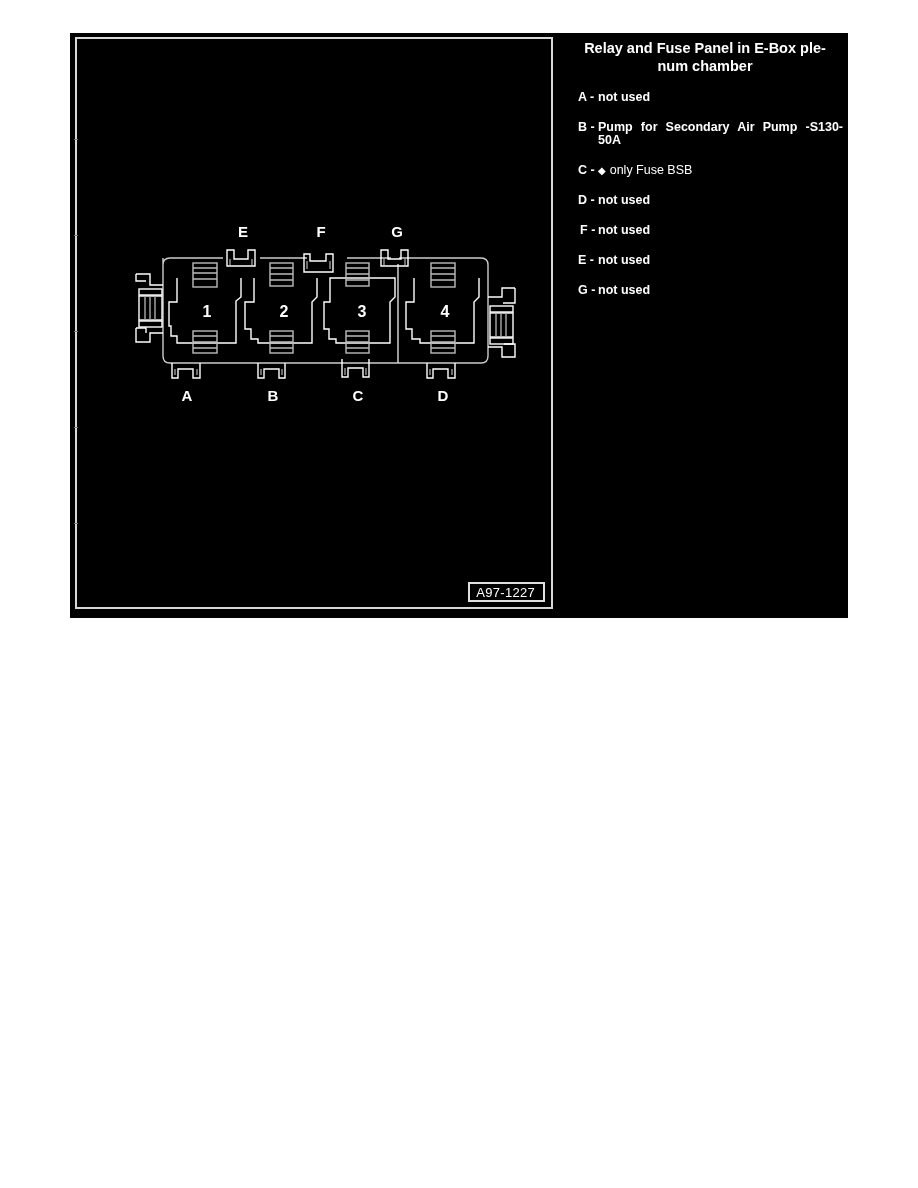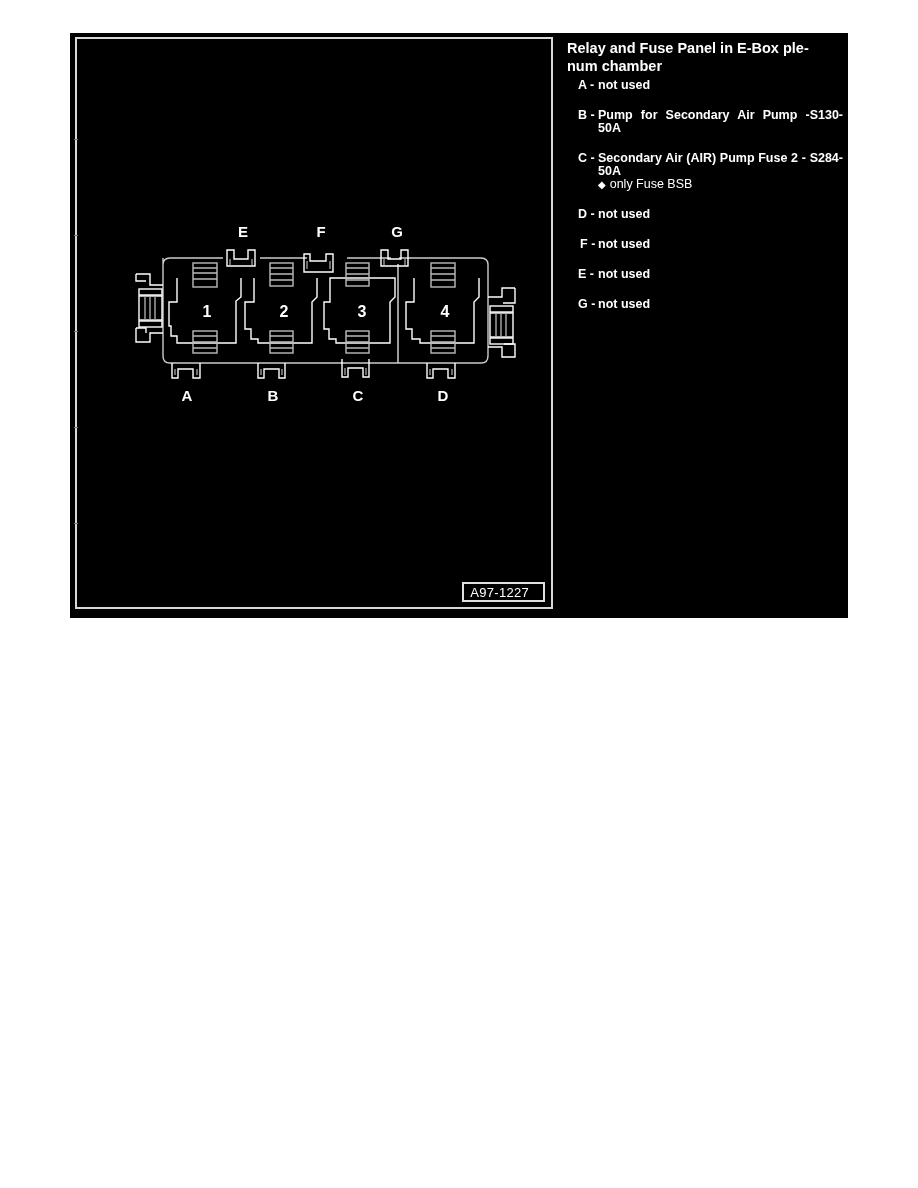--- a/index.html
+++ b/index.html
@@ -3,24 +3,24 @@
 <meta charset="utf-8">
 <style>
   html, body { margin: 0; padding: 0; background: #ffffff; }
   body { width: 918px; height: 1188px; position: relative; overflow: hidden;
          font-family: "Liberation Sans", sans-serif; }
   .sheet { position: absolute; left: 70px; top: 33px; width: 778px; height: 585px; background: #000; }
   .figure-frame { position: absolute; left: 5px; top: 4px; width: 478px; height: 572px;
                   border: 2px solid #d8d8d8; box-sizing: border-box; }
   .tick { position: absolute; left: -3px; width: 4px; height: 1px; background: #777; }
   .fig-id { position: absolute; right: 6px; bottom: 5px; border: 2px solid #e0e0e0; color: #fff;
-            font-size: 13px; padding: 1px 14px 0 6px; letter-spacing: 0.3px; line-height: 15px; }
+            font-size: 13px; padding: 1px 8px 0 6px; letter-spacing: 0.3px; line-height: 15px; }
   .diagram { position: absolute; left: 0; top: 0; }
   .text-panel { position: absolute; left: 497px; top: 6px; width: 276px; color: #fff; }
-  .title { font-weight: bold; font-size: 14.5px; line-height: 18px; margin: 0 0 4px 0; }
+  .title { font-weight: bold; font-size: 14.5px; line-height: 18px; margin: 0 0 16px 0; text-align: center; }
   .legend { margin: 0; padding: 0; list-style: none; }
   .legend li { position: relative; padding-left: 31px; font-weight: bold; font-size: 12.5px;
                line-height: 13px; margin-bottom: 17px; }
   .legend .key { position: absolute; left: 11px; top: 0; }
   .legend .sep { margin-right: 3px; }
   .legend .sub { font-weight: normal; display: block; }
   .legend .bullet { font-size: 10px; margin-right: 4px; }
   .just { text-align: justify; text-align-last: left; }
 </style>
 </head>
@@ -150,21 +150,20 @@
       <li>
         <span class="key"><span>A</span> <span class="sep">-</span></span>
         <span>not used</span>
       </li>
       <li class="just">
         <span class="key"><span>B</span> <span class="sep">-</span></span>
         <span>Pump for Secondary Air Pump -S130- 50A</span>
       </li>
       <li class="just">
         <span class="key"><span>C</span> <span class="sep">-</span></span>
-        <span>Secondary Air (AIR) Pump Fuse 2 - S284- 50A</span>
         <span class="sub"><span class="bullet">◆</span><span>only Fuse BSB</span></span>
       </li>
       <li>
         <span class="key"><span>D</span> <span class="sep">-</span></span>
         <span>not used</span>
       </li>
       <li>
         <span class="key" style="left:13px"><span>F</span> <span class="sep">-</span></span>
         <span>not used</span>
       </li>

